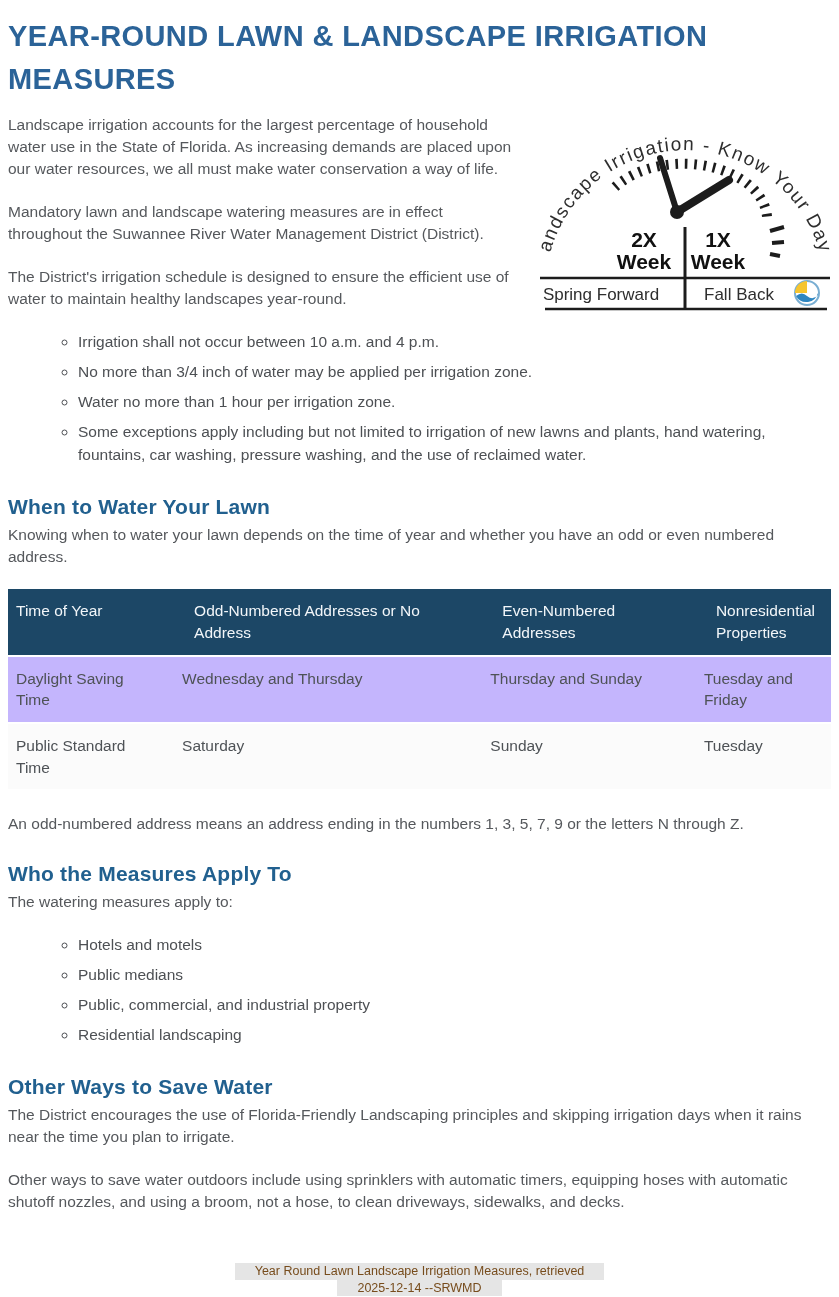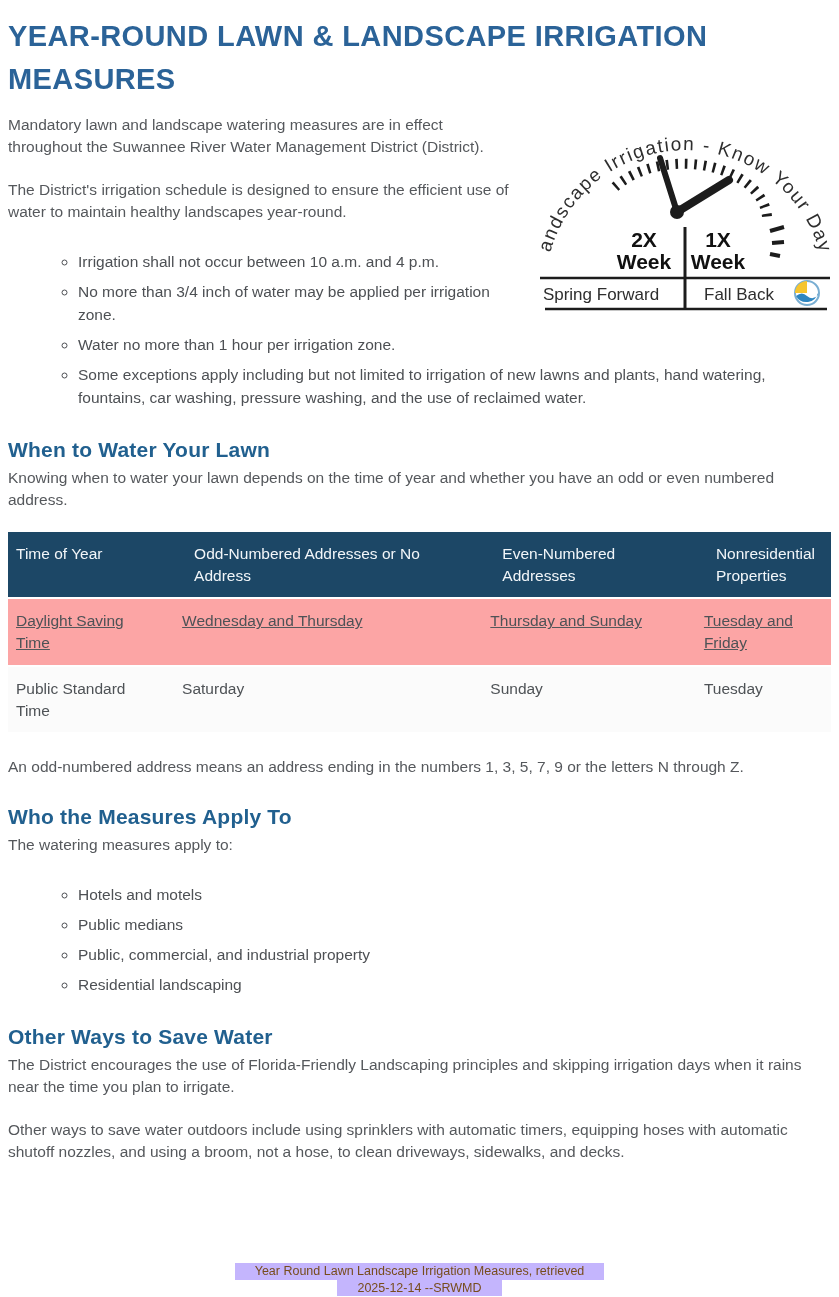--- a/index.html
+++ b/index.html
@@ -12,48 +12,48 @@
   h1{
     font-size:29px;line-height:1.47;color:#2b6398;margin:15px 0 14px;
     font-weight:bold;letter-spacing:.4px;
   }
   h2{
     font-size:21px;line-height:1.2;color:#21608f;margin:26px 0 5px;
     font-weight:bold;letter-spacing:.2px;
   }
   p{font-size:15.5px;line-height:1.42;margin:0 0 21px;}
   .section-intro{margin-bottom:21px;}
-  ul.bullets{margin:28px 0 27px;padding-left:70px;list-style:circle;}
+  ul.bullets{margin:21px 0 27px;padding-left:70px;list-style:circle;}
   ul.bullets li{
     font-size:15.5px;line-height:1.48;margin-bottom:7px;color:#4d5054;
   }
   figure.clock-figure{
     float:right;width:292px;height:186px;margin:13px 0 10px 18px;padding:0;
   }
   table.schedule{
     width:100%;border-collapse:collapse;margin:17px 0 24px;font-size:15.5px;
   }
   table.schedule th{
     background:#1c4766;color:#f2f6f9;font-weight:normal;text-align:left;
     padding:11px 16px 11px 20px;vertical-align:top;line-height:1.4;
   }
   table.schedule th:first-child,table.schedule td:first-child{padding-left:8px;}
   table.schedule td{
     padding:11px 16px 11px 8px;vertical-align:top;line-height:1.4;color:#4e5256;
     border-top:2px solid #ffffff;
   }
-  tr.row-a{background:#fca5a5;text-decoration:underline;}
+  tr.row-a{background:#c4b5fd;}
   tr.row-b{background:#fbfbfb;}
   .col-1{width:150px;} .col-2{width:292px;} .col-3{width:188px;}
   .annotation{
     position:absolute;left:50%;bottom:1px;transform:translateX(-50%);
     text-align:center;z-index:9;font-size:12.5px;line-height:1.15;width:600px;
   }
   .annotation .hl{
-    display:inline-block;background:#c4b5fd;color:#774c1c;padding:1px 20px;
+    display:inline-block;background:#e5e5e5;color:#774c1c;padding:1px 20px;
   }
   .clock-svg text{font-family:"Liberation Sans",sans-serif;}
 </style>
 </head>
 <body>
 
 <div class="page">
 
   <h1>YEAR-ROUND LAWN &amp; LANDSCAPE IRRIGATION MEASURES</h1>
 
@@ -88,20 +88,21 @@
 
       <g>
         <circle cx="268" cy="166" r="12" fill="#ffffff" stroke="#79aed2" stroke-width="2"></circle>
         <path d="M 268 154 A 12 12 0 0 0 256 166 L 268 166 Z" fill="#f6c52f"></path>
         <path d="M 257 169 q 6 -5 11 0 q 6 5 11 -1 l 0 -2 a 12 12 0 0 1 -22 3 Z" fill="#2e86c1"></path>
         <path d="M 258 163 a 10 10 0 0 1 9 -8 l 0 8 Z" fill="#f6c52f"></path>
       </g>
     </svg>
   </figure>
 
+  <p>Landscape irrigation accounts for the largest percentage of household water use in the State of Florida. As increasing demands are placed upon our water resources, we all must make water conservation a way of life.</p>
   <p>Mandatory lawn and landscape watering measures are in effect throughout the Suwannee River Water Management District (District).</p>
 
   <p class="section-intro">The District's irrigation schedule is designed to ensure the efficient use of water to maintain healthy landscapes year-round.</p>
 
   <ul class="bullets">
     <li>Irrigation shall not occur between 10 a.m. and 4 p.m.</li>
     <li>No more than 3/4 inch of water may be applied per irrigation zone.</li>
     <li>Water no more than 1 hour per irrigation zone.</li>
     <li>Some exceptions apply including but not limited to irrigation of new lawns and plants, hand watering, fountains, car washing, pressure washing, and the use of reclaimed water.</li>
   </ul>

